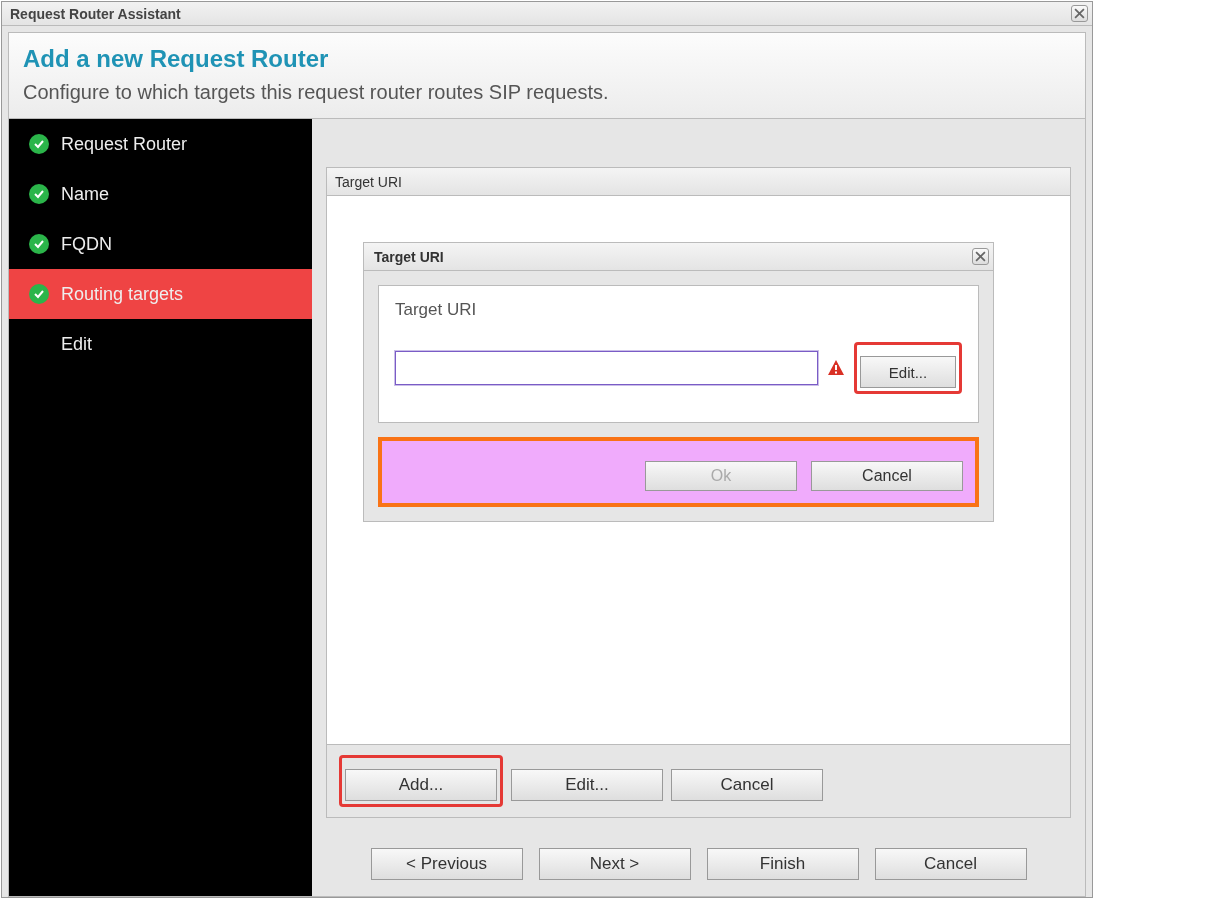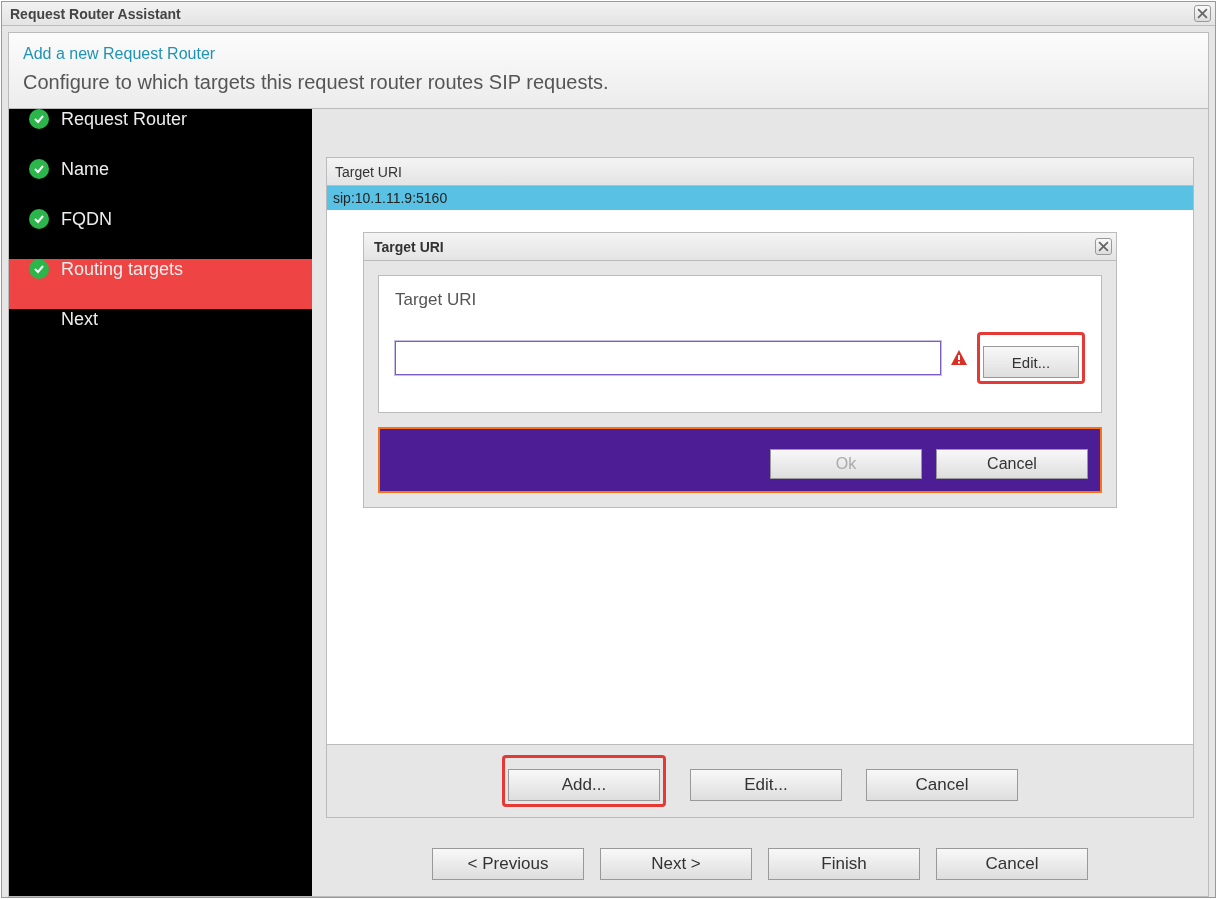--- a/index.html
+++ b/index.html
@@ -6,21 +6,21 @@
   body {
     margin: 0;
     font-family: Arial, Helvetica, sans-serif;
     font-size: 14px;
     background: #fff;
     width: 1217px;
     height: 899px;
     overflow: hidden;
   }
   .window {
-    width: 1215px;
+    width: 1092px;
     height: 897px;
     margin: 1px;
     border: 1px solid #999;
     background: #e6e6e6;
     display: flex;
     flex-direction: column;
   }
   .titlebar {
     height: 24px;
     background: linear-gradient(#f2f2f2, #e4e4e4);
@@ -43,22 +43,22 @@
     cursor: pointer;
   }
   .close-x svg { width: 11px; height: 11px; }
   .header-panel {
     margin: 6px 6px 0 6px;
     border: 1px solid #bbb;
     background: linear-gradient(#fcfcfc, #ececec);
     padding: 12px 14px 14px 14px;
   }
   .header-title {
-    font-size: 16px;
-    font-weight: normal;
+    font-size: 24px;
+    font-weight: bold;
     color: #1f93b5;
     margin: 0 0 8px 0;
   }
   .header-sub {
     color: #555;
     font-size: 20px;
   }
   .body-row {
     flex: 1;
     display: flex;
@@ -67,20 +67,21 @@
     border: 1px solid #bbb;
     border-top: none;
   }
   .sidebar {
     width: 303px;
     background: #000;
     color: #fff;
   }
   .side-item {
     display: flex;
+    align-items: center;
     height: 50px;
     padding-left: 20px;
     font-size: 18px;
     color: #eee;
   }
   .side-item.active {
     background: #ef4444;
   }
   .check-ic {
     width: 20px; height: 20px;
@@ -192,34 +193,34 @@
   .btn:disabled { color: #aaa; cursor: default; }
   .btn.big { height: 30px; min-width: 152px; font-size: 16px; }
   .btn.bigger { height: 32px; min-width: 152px; font-size: 17px; }
   .highlight-red {
     border: 3px solid #e53935;
     padding: 3px;
     border-radius: 4px;
   }
   .dlg-footer {
     margin-top: 14px;
-    border: 2px solid #f97316;
-    background: #4c1d95;
+    border: 4px solid #f97316;
+    background: #f0abfc;
     padding: 12px 12px;
     display: flex;
     justify-content: flex-end;
     gap: 14px;
   }
   .list-buttons {
     background: #e6e6e6;
     border-top: 1px solid #bbb;
     padding: 10px 12px;
     display: flex;
-    justify-content: center;
-    gap: 24px;
+    justify-content: flex-start;
+    gap: 8px;
     align-items: center;
   }
   .wizard-footer {
     padding: 14px 16px 16px 16px;
     display: flex;
     justify-content: center;
     gap: 16px;
   }
 </style>
 </head>
@@ -270,29 +271,28 @@
       <div class="side-item active">
         <span class="check-ic">
             <svg viewBox="0 0 12 12">
               <path d="M2 6 L5 9 L10 3" stroke="#fff" stroke-width="2" fill="none"></path>
             </svg>
           </span>
         <span>Routing targets</span>
       </div>
       <div class="side-item">
         <span class="no-ic"></span>
-        <span>Next</span>
+        <span>Edit</span>
       </div>
     </div>
 
     <div class="main">
       <div class="main-inner">
         <div class="table-area">
           <div class="col-header">Target URI</div>
-          <div class="row-selected">sip:10.1.11.9:5160</div>
 
           <div class="dialog-wrap">
             <div class="dlg-title">
               <span>Target URI</span>
               <span class="dlg-title-spacer"></span>
               <span class="close-x">
                 <svg viewBox="0 0 10 10">
                     <path d="M1 1 L9 9 M9 1 L1 9" stroke="#666" stroke-width="1.6" fill="none"></path>
                   </svg>
               </span>

